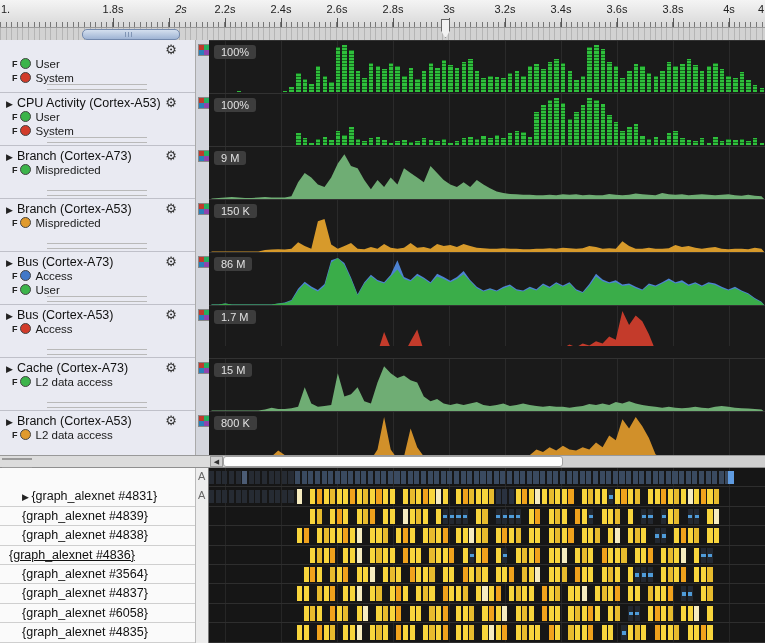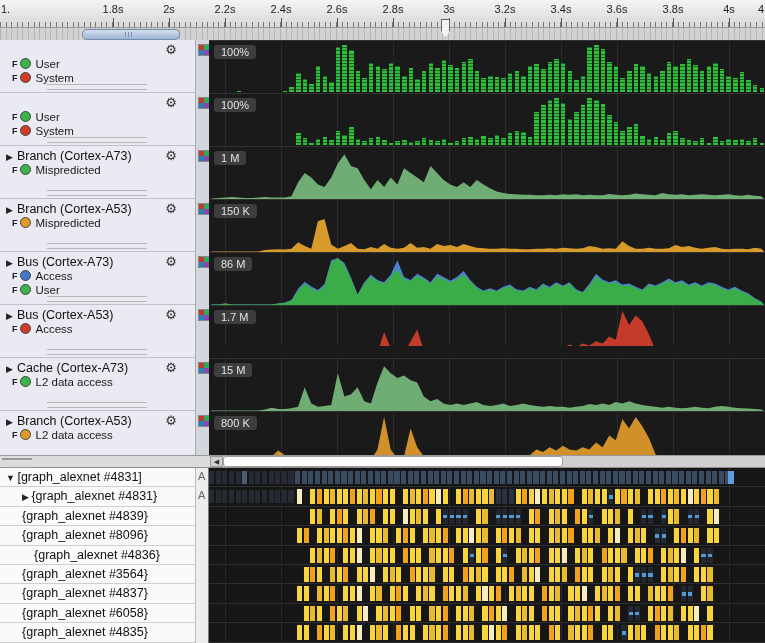--- a/index.html
+++ b/index.html
@@ -81,21 +81,21 @@
 <body>
 
 <div id="app">
 
   <div id="ruler">
     <span class="rclip" style="left:1px">1.</span>
     <span class="rclip" style="left:758px">4.</span>
     <div id="minorticks"></div>
   <span class="rlabel" style="left: 113px;">1.8s</span>
       <div class="majtick" style="left: 113px;"></div>
-      <span class="rlabel" style="left: 169px;">2s</span>
+      <span class="rlabel" style="left: 181px; font-style: italic;">2s</span>
       <div class="majtick" style="left: 169px;"></div>
       <span class="rlabel" style="left: 225px;">2.2s</span>
       <div class="majtick" style="left: 225px;"></div>
       <span class="rlabel" style="left: 281px;">2.4s</span>
       <div class="majtick" style="left: 281px;"></div>
       <span class="rlabel" style="left: 337px;">2.6s</span>
       <div class="majtick" style="left: 337px;"></div>
       <span class="rlabel" style="left: 393px;">2.8s</span>
       <div class="majtick" style="left: 393px;"></div>
       <span class="rlabel" style="left: 449px;">3s</span>
@@ -118,20 +118,21 @@
   </div>
 
   <div id="left-panel">
       <div class="lrow" style="top: 0px; height: 53px;">
         <span class="gear">⚙</span>
         <div class="leg" style="top: 18px;"><span class="legF">F</span><span class="dot" style="background: rgb(60, 180, 74);"></span><span>User</span></div>
         <div class="leg" style="top: 32px;"><span class="legF">F</span><span class="dot" style="background: rgb(210, 59, 42);"></span><span>System</span></div>
         <div class="grip"></div>
       </div>
       <div class="lrow" style="top: 53px; height: 53px;">
+        <div class="hdr"><span class="arr">▶</span><span>CPU Activity (Cortex-A53)</span></div>
         <span class="gear">⚙</span>
         <div class="leg" style="top: 18px;"><span class="legF">F</span><span class="dot" style="background: rgb(60, 180, 74);"></span><span>User</span></div>
         <div class="leg" style="top: 32px;"><span class="legF">F</span><span class="dot" style="background: rgb(210, 59, 42);"></span><span>System</span></div>
         <div class="grip"></div>
       </div>
       <div class="lrow" style="top: 106px; height: 53px;">
         <div class="hdr"><span class="arr">▶</span><span>Branch (Cortex-A73)</span></div>
         <span class="gear">⚙</span>
         <div class="leg" style="top: 18px;"><span class="legF">F</span><span class="dot" style="background: rgb(60, 180, 74);"></span><span>Mispredicted</span></div>
         <div class="grip"></div>
@@ -393,21 +394,21 @@
         <div class="gline" style="left: 16px;"></div>
         <div class="gline" style="left: 72px;"></div>
         <div class="gline" style="left: 128px;"></div>
         <div class="gline" style="left: 184px;"></div>
         <div class="gline" style="left: 240px;"></div>
         <div class="gline" style="left: 296px;"></div>
         <div class="gline" style="left: 352px;"></div>
         <div class="gline" style="left: 408px;"></div>
         <div class="gline" style="left: 464px;"></div>
         <div class="gline" style="left: 520px;"></div>
-        <span class="badge">1 M</span>
+        <span class="badge">9 M</span>
         <svg width="556" height="53" class="asvg">
           <polygon points="0,53 3.0,51.5 9.6,51.0 16.2,50.6 22.9,50.1 29.5,50.6 36.1,51.0 42.7,51.0 49.3,50.6 56.0,50.1 62.6,50.6 69.2,50.6 75.8,50.6 82.4,49.2 89.1,35.2 95.7,25.9 102.3,30.6 108.9,37.5 115.5,39.9 122.2,30.6 128.8,16.6 135.4,7.3 142.0,18.9 148.6,21.3 155.3,32.9 161.9,42.2 168.5,32.9 175.1,39.9 181.7,30.6 188.4,37.5 195.0,21.3 201.6,25.9 208.2,30.6 214.8,35.2 221.5,18.9 228.1,25.9 234.7,32.9 241.3,37.5 247.9,39.9 254.6,35.2 261.2,39.9 267.8,32.9 274.4,37.5 281.0,41.3 287.7,44.5 294.3,45.9 300.9,46.9 307.5,47.3 314.1,47.8 320.8,47.8 327.4,48.2 334.0,48.2 340.6,47.8 347.2,48.2 353.9,47.3 360.5,47.8 367.1,47.3 373.7,48.2 380.3,47.8 387.0,48.2 393.6,48.2 400.2,46.9 406.8,47.8 413.4,48.2 420.1,47.8 426.7,46.4 433.3,47.3 439.9,47.8 446.5,48.2 453.2,45.9 459.8,47.3 466.4,47.8 473.0,47.3 479.6,48.2 486.3,47.8 492.9,47.3 499.5,47.8 506.1,48.2 512.7,47.8 519.4,47.3 526.0,48.2 532.6,48.7 539.2,47.8 545.8,48.7 552.5,49.2 556,53" fill="#6fad74"></polygon>
         </svg>
       </div>
       <div class="crow" style="top: 159px; height: 53px;">
         <div class="gline" style="left: 16px;"></div>
         <div class="gline" style="left: 72px;"></div>
         <div class="gline" style="left: 128px;"></div>
         <div class="gline" style="left: 184px;"></div>
         <div class="gline" style="left: 240px;"></div>
@@ -492,25 +493,24 @@
     <div id="corner-grip"></div>
     <div id="sb-left">
       <span>◀</span>
     </div>
     <div id="sb-track">
       <div id="sb-thumb"></div>
     </div>
   </div>
 
   <div id="proc-list">
-      <div class="prow" style="top: 0px; padding-left: 6px; padding-top: 2px;"><span class="parr">▼ </span><span>[graph_alexnet #4831]</span></div>
       <div class="prow" style="top: 19.4px; padding-left: 22px; padding-top: 2px;"><span class="parr">▶ </span><span>{graph_alexnet #4831}</span></div>
       <div class="prow" style="top: 38.8px; padding-left: 22px; padding-top: 2px;"><span>{graph_alexnet #4839}</span></div>
-      <div class="prow" style="top: 58.2px; padding-left: 22px; padding-top: 2px;"><span>{graph_alexnet #8096}</span></div>
-      <div class="prow" style="top: 77.6px; padding-left: 34px; padding-top: 2px;"><span>{graph_alexnet #4836}</span></div>
+      <div class="prow" style="top: 58.2px; padding-left: 22px; padding-top: 2px;"><span>{graph_alexnet #4838}</span></div>
+      <div class="prow" style="top: 77.6px; padding-left: 9px; padding-top: 2px; text-decoration: underline;"><span>{graph_alexnet #4836}</span></div>
       <div class="prow" style="top: 97px; padding-left: 22px; padding-top: 2px;"><span>{graph_alexnet #3564}</span></div>
       <div class="prow" style="top: 116.4px; padding-left: 22px; padding-top: 2px;"><span>{graph_alexnet #4837}</span></div>
       <div class="prow" style="top: 135.8px; padding-left: 22px; padding-top: 2px;"><span>{graph_alexnet #6058}</span></div>
       <div class="prow" style="top: 155.2px; padding-left: 22px; padding-top: 2px;"><span>{graph_alexnet #4835}</span></div>
     </div>
   <div id="proc-badges">
       <span class="abadge" style="top: 2px;">A</span>
       <span class="abadge" style="top: 21.4px;">A</span>
     </div>
   <div id="heatmap">

